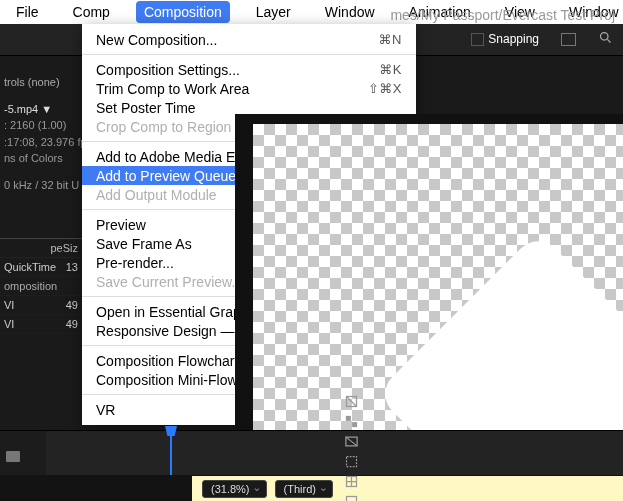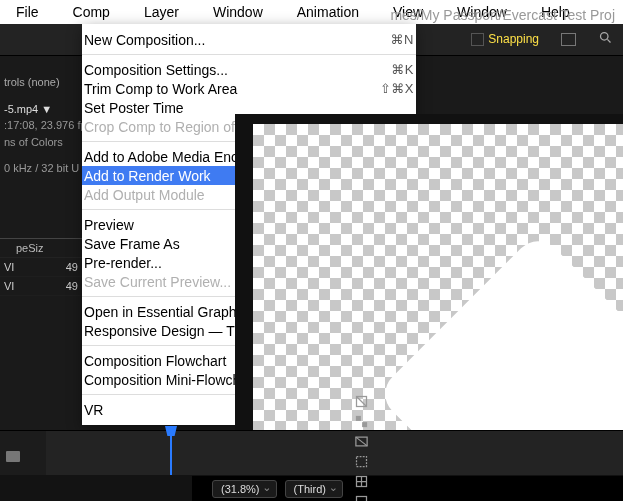--- a/index.html
+++ b/index.html
@@ -6,38 +6,38 @@
   html, body { width: 623px; height: 501px; overflow: hidden; background: #1a1a1a; color: #ccc; font-size: 13px; }
   .root { position: relative; width: 623px; height: 501px; }
 
   
   .menubar { position: absolute; top: 0; left: 0; right: 0; height: 24px; background: #fff; display: flex; align-items: center; padding-left: 8px; gap: 18px; color: #000; font-size: 14px; }
   .menubar .mi { padding: 3px 8px; border-radius: 4px; cursor: default; }
   .menubar .mi.active { background: #3f7bf2; color: #fff; }
 
   
   .appstrip { position: absolute; top: 24px; left: 0; right: 0; height: 32px; background: #232323; border-bottom: 1px solid #000; }
-  .appstrip-right { position: absolute; right: 10px; top: 6px; display: flex; align-items: center; gap: 22px; color: #fde047; font-size: 12px; }
+  .appstrip-right { position: absolute; right: 10px; top: 6px; display: flex; align-items: center; gap: 22px; color: #ffffff; font-size: 12px; }
   .snap-check { width: 13px; height: 13px; border: 1px solid #555; display: inline-block; vertical-align: middle; margin-right: 4px; }
   .snap-icon { width: 15px; height: 13px; border: 1px solid #777; display: inline-block; }
 
   
   .left-panel { position: absolute; top: 56px; left: 0; width: 82px; color: #aaa; font-size: 11px; line-height: 1.5; padding-left: 4px; }
   .left-panel .sub { color: #999; }
   .left-panel div { white-space: nowrap; overflow: hidden; }
 
   .proj-panel { position: absolute; top: 228px; left: 0; width: 82px; color: #ccc; font-size: 11px; }
-  .proj-head { border-top: 1px solid #444; border-bottom: 1px solid #222; padding: 3px 16px; color: #bbb; display:flex; justify-content:flex-start;}
+  .proj-head { border-top: 1px solid #444; border-bottom: 1px solid #222; padding: 3px 4px; color: #bbb; display:flex; justify-content:flex-end;}
   .proj-row { padding: 3px 4px; display:flex; justify-content:space-between; border-bottom:1px solid #1e1e1e;}
   .proj-row.dim{color:#aaa;}
 
   
   .menu { position: absolute; top: 24px; left: 82px; width: 334px; background: #fff; color: #000; box-shadow: 0 4px 14px rgba(0,0,0,0.4); padding: 6px 0; font-size: 14px; }
   .menu .sep { height: 1px; background: #ddd; margin: 5px 0; }
-  .menu .row { display: flex; align-items: center; height: 19px; padding: 0 2px; position: relative; }
+  .menu .row { display: flex; align-items: center; height: 19px; padding: 0 14px; position: relative; }
   .menu .row .label { flex: 1; white-space: nowrap; overflow: hidden; text-overflow: ellipsis; }
   .menu .row .sc { color: #555; font-size: 13px; letter-spacing: 0.5px; }
   .menu .row .arrow { position: absolute; right: 10px; font-size: 11px; color: #222; }
   .menu .row.disabled { color: #b0b0b0; }
   .menu .row.disabled .sc { color: #b0b0b0; }
   .menu .row.highlight { background: #3f7bf2; color: #fff; }
   .menu .row.highlight .sc { color: #fff; }
 
   
   .viewer { position: absolute; top: 114px; right: 0; width: 388px; height: 348px; background: #111; }
@@ -53,37 +53,38 @@
   .diamond { position: absolute; top: 165px; right: -30px; width: 230px; height: 230px; background: #fff; transform: rotate(45deg); border-radius: 24px; }
 
   
   .timeline { position: absolute; left: 0; right: 0; top: 430px; bottom: 26px; background: #1c1c1c; border-top: 1px solid #000; }
   .timeline .folder { position:absolute; left:6px; top:20px; width:14px; height:11px; background:#777; border-radius:1px; }
   .timeline .track { position:absolute; top:0; left:46px; right:0; bottom:0; background:#232323; }
   .timeline .play { position:absolute; left:170px; top:0; bottom:0; width:2px; background:#2a7bff; }
   .timeline .play::before{ content:""; position:absolute; top:-5px; left:-5px; width:12px; height:10px; background:#2a7bff; clip-path: polygon(0 0,100% 0,80% 100%,20% 100%);}
 
   
-  .viewerbar { position: absolute; bottom: 0; left: 192px; right: 0; height: 26px; background: #000000; display: flex; align-items: center; gap: 8px; padding: 0 20px; font-size: 11px; color: #bbb; border-top:1px solid #111;}
+  .viewerbar { position: absolute; bottom: 0; left: 192px; right: 0; height: 26px; background: #fef9c3; display: flex; align-items: center; gap: 8px; padding: 0 10px; font-size: 11px; color: #bbb; border-top:1px solid #111;}
   .vb-dd { background: #1a1a1a; border: 1px solid #444; padding: 2px 16px 2px 8px; border-radius: 3px; position: relative; color:#ddd;}
   .vb-dd::after { content: "⌄"; position: absolute; right: 4px; top: 0px; color:#888;}
   .vb-icons { display:flex; gap:3px; align-items:center;flex-direction:column; }
   .vb-ico { width:17px; height:17px; display:flex; align-items:center; justify-content:center; color:#999; }
   .vb-ico svg{width:15px;height:15px;}
   .exp-num{color:#3a84ff;}
 
   .left-bottom-gap{position:absolute;left:0;bottom:0;width:192px;height:26px;background:#131313;}
 </style>
 </head>
 <body>
 <div class="root">
 
 <div class="menubar">
   <span class="mi">File</span>
   <span class="mi">Comp</span>
+  <span class="mi active">Composition</span>
   <span class="mi">Layer</span>
   <span class="mi">Window</span>
   <span class="mi">Animation</span>
   <span class="mi">View</span>
   <span class="mi">Window</span>
   <span class="mi">Help</span>
 
 </div>
 
 <div class="appstrip">
@@ -96,40 +97,49 @@
             <path d="M20 20l-5-5"></path>
           </svg></span>
   </div>
 </div>
 
 <div class="left-panel">
   <div style="height:18px"></div>
   <div>trols (none)</div>
   <div style="height:10px"></div>
   <div style="color:#ddd">-5.mp4 ▼</div>
+  <div class="sub">: 2160 (1.00)</div>
   <div class="sub">:17:08, 23.976 fps</div>
   <div class="sub">ns of Colors</div>
   <div style="height:10px"></div>
   <div class="sub">0 kHz / 32 bit U / S</div>
 </div>
 
 <div class="proj-panel">
   <div style="height:10px"></div>
   <div class="proj-head">
         <span>pe</span>
         <span>Siz</span>
       </div>
   <div class="proj-row">
-        <span>VI</span>
-        <span>49</span>
+        <span>QuickTime</span>
+        <span>13</span>
+      </div>
+  <div class="proj-row dim">
+        <span>omposition</span>
+        <span></span>
       </div>
   <div class="proj-row">
         <span>VI</span>
         <span>49</span>
       </div>
+  <div class="proj-row">
+        <span>VI</span>
+        <span>49</span>
+      </div>
 </div>
 
 <div class="menu" id="menu">
       <div class="row">
         <span class="label">New Composition...</span>
         <span class="sc">⌘N</span>
       </div>
       <div class="sep"></div>
       <div class="row">
         <span class="label">Composition Settings...</span>
@@ -144,21 +154,21 @@
       </div>
       <div class="row disabled">
         <span class="label">Crop Comp to Region of Interest</span>
       </div>
       <div class="sep"></div>
       <div class="row">
         <span class="label">Add to Adobe Media Encoder Queue...</span>
         <span class="sc">⌥⌘M</span>
       </div>
       <div class="row highlight">
-        <span class="label">Add to Render Work</span>
+        <span class="label">Add to Preview Queue</span>
         <span class="sc">^⌘M</span>
       </div>
       <div class="row disabled">
         <span class="label">Add Output Module</span>
       </div>
       <div class="sep"></div>
       <div class="row">
         <span class="label">Preview</span>
         <span class="arrow">▶</span>
       </div>

